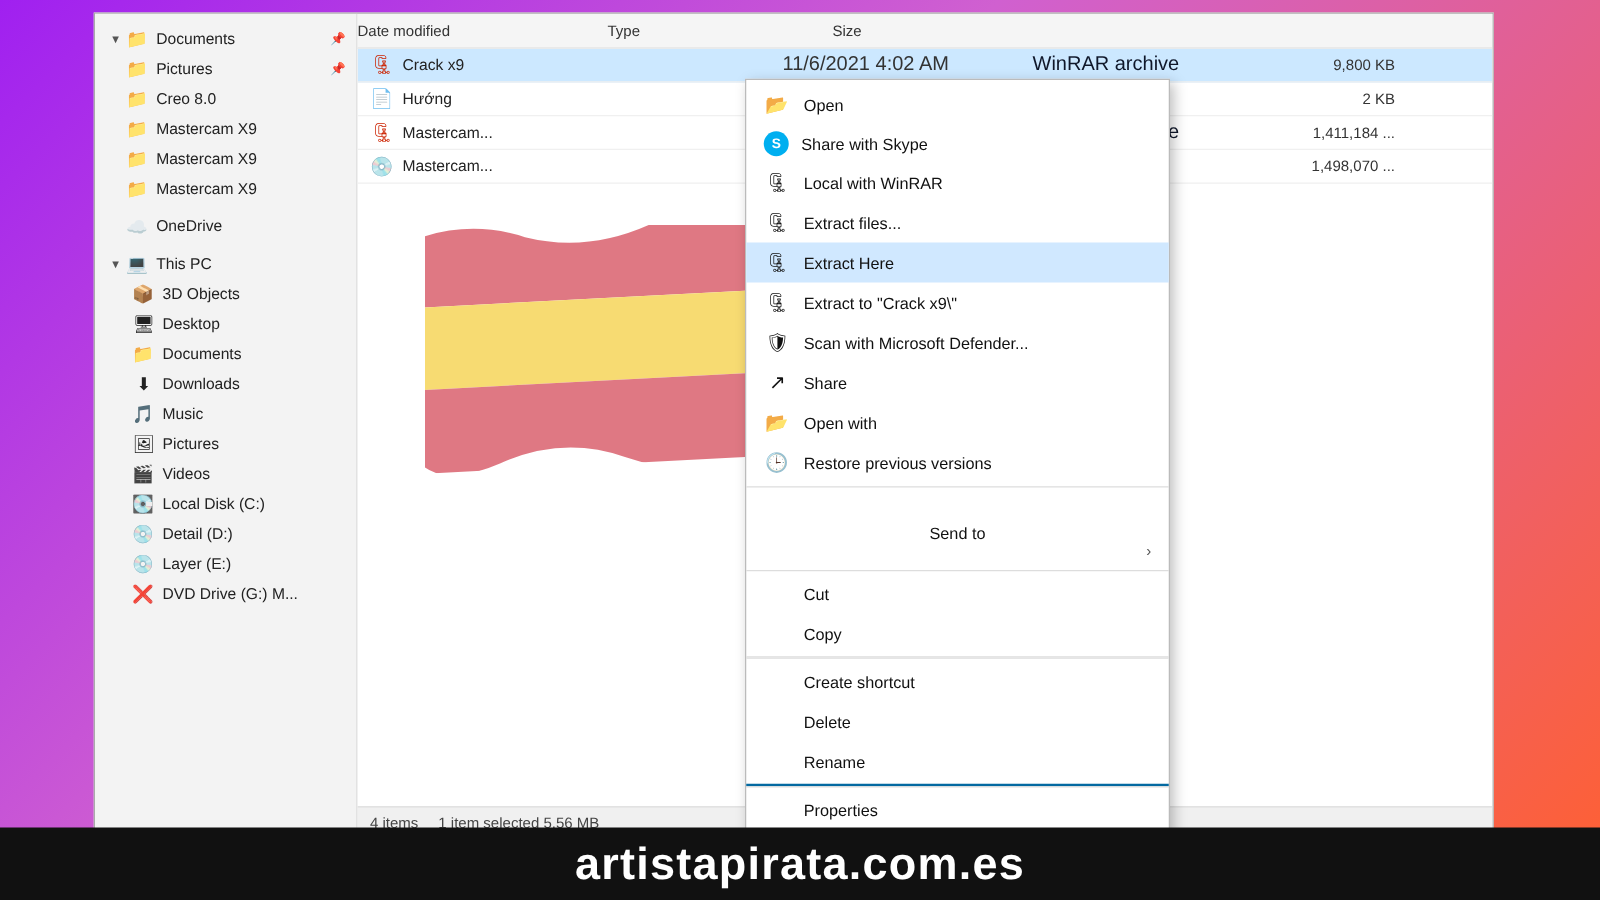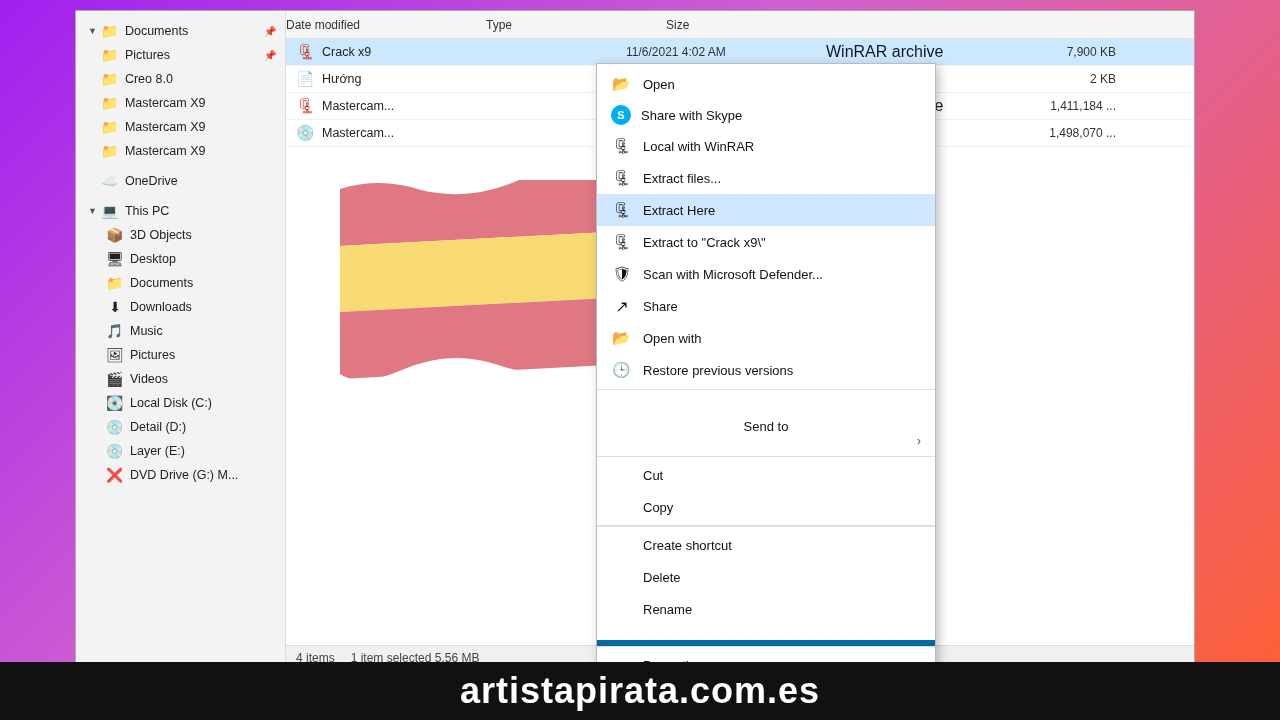--- a/index.html
+++ b/index.html
@@ -113,21 +113,21 @@
     .file-row.selected { background: #cce8ff; }
 
     .file-cell-name {
       width: 340px;
       padding-left: 10px;
       display: flex;
       align-items: center;
       font-size: 12.5px;
       color: #222;
     }
-    .file-cell-date { width: 200px; font-size: 12px; color: #333; }
+    .file-cell-date { width: 200px; font-size: 16px; color: #333; }
     .file-cell-type { width: 180px; font-size: 16px; color: #0f172a; }
     .file-cell-size { width: 120px; font-size: 12px; color: #333; text-align: right; padding-right: 10px; }
 
     .file-icon {
       width: 20px;
       height: 20px;
       margin-right: 6px;
       flex-shrink: 0;
       display: inline-flex;
       align-items: center;
@@ -338,21 +338,21 @@
 
       <div class="file-list">
 
         <div class="file-row selected">
           <div class="file-cell-name">
             <span class="file-icon" style="color:#cc2200">🗜</span>
             <span>Crack x9</span>
           </div>
           <div class="file-cell-date">11/6/2021 4:02 AM</div>
           <div class="file-cell-type">WinRAR archive</div>
-          <div class="file-cell-size">7,900 KB</div>
+          <div class="file-cell-size">9,800 KB</div>
         </div>
 
         <div class="file-row">
           <div class="file-cell-name">
             <span class="file-icon">📄</span>
             <span>Hướng</span>
           </div>
           <div class="file-cell-date">11/6/2021 4:02 AM</div>
           <div class="file-cell-type">Text Document</div>
           <div class="file-cell-size">2 KB</div>
@@ -444,21 +444,21 @@
         </div>
 
         <div class="ctx-item" style="border-top:1px solid #ddd;padding-top:7px;">
           <span class="ctx-icon"></span>
           <span>Create shortcut</span>
         </div>
         <div class="ctx-item">
           <span class="ctx-icon"></span>
           <span>Delete</span>
         </div>
-        <div class="ctx-item" style="border-bottom:6px solid #0369a1;padding-bottom:20px;">
+        <div class="ctx-item" style="border-bottom:2px solid #0369a1;padding-bottom:7px;">
           <span class="ctx-icon"></span>
           <span>Rename</span>
         </div>
 
         <div class="ctx-item" style="border-top:1px solid #ddd;padding-top:7px;">
           <span class="ctx-icon"></span>
           <span>Properties</span>
         </div>
       </div>
 

